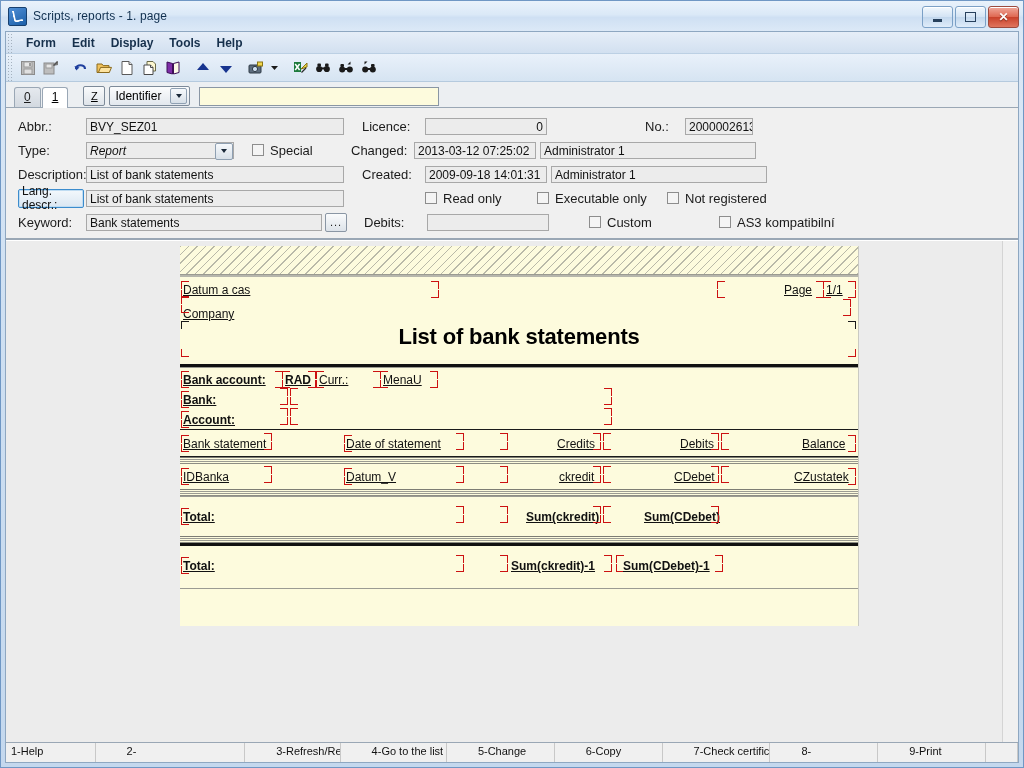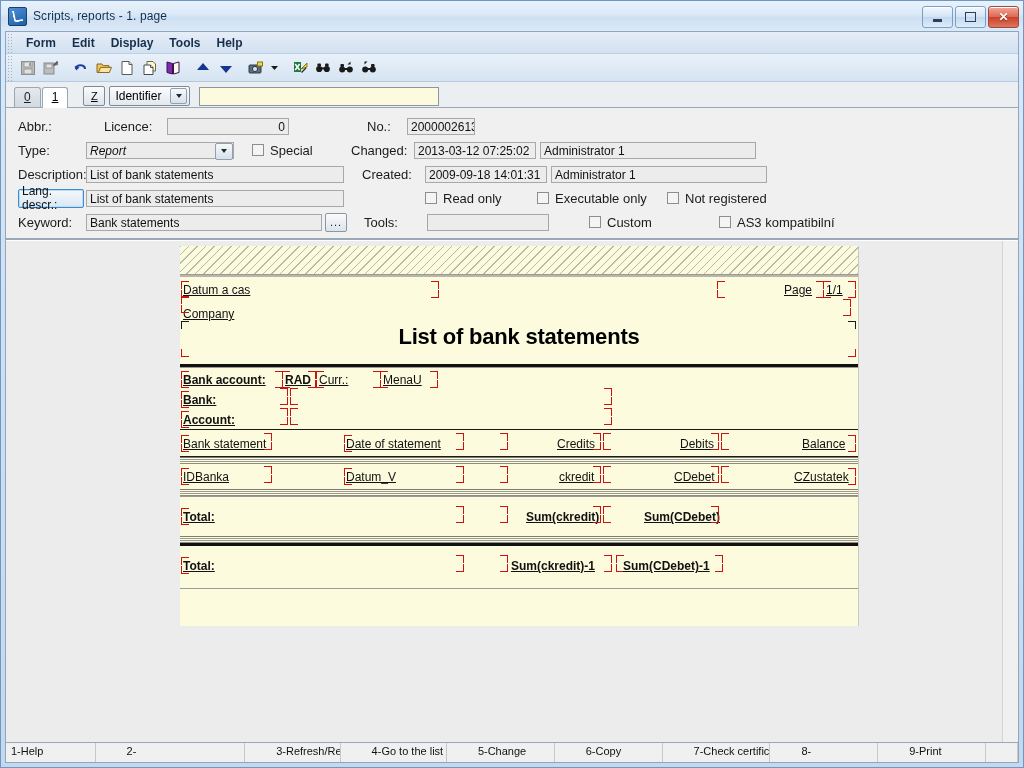--- a/index.html
+++ b/index.html
@@ -384,23 +384,24 @@
             </span>
         </div>
         <div class="searchbox" title=""></div>
       </div>
     </div>
 
     <div class="formpanel">
 
       <div class="frow">
         <div class="lbl" style="width:68px">Abbr.:</div>
+        <div class="fld" style="width:258px">BVY_SEZ01</div>
         <div class="lbl" style="width:63px;margin-left:18px">Licence:</div>
         <div class="fld num" style="width:122px">0</div>
-        <div class="lbl" style="margin-left:78px;width:40px">No.:</div>
+        <div class="lbl" style="margin-left:98px;width:40px">No.:</div>
         <div class="fld num" style="width:68px">2000002613</div>
       </div>
 
       <div class="frow">
         <div class="lbl" style="width:68px">Type:</div>
         <div class="fldwrap" style="width:148px">
           <div class="fld" style="width:148px">Report</div>
           <div class="dd">
               <i class="arrdn"></i>
             </div>
@@ -436,21 +437,21 @@
         <div class="cbrow">
           <span class="cb"></span>
           <span class="lbl">Not registered</span>
         </div>
       </div>
 
       <div class="frow">
         <div class="lbl" style="width:68px">Keyword:</div>
         <div class="fld" style="width:236px">Bank statements</div>
         <div class="dotsbtn" style="margin-left:3px">...</div>
-        <div class="lbl" style="width:63px;margin-left:17px">Tools:</div>
+        <div class="lbl" style="width:63px;margin-left:17px">Debits:</div>
         <div class="fld" style="width:122px"></div>
         <div class="cbrow" style="margin-left:40px;width:130px">
           <span class="cb"></span>
           <span class="lbl">Custom</span>
         </div>
         <div class="cbrow">
           <span class="cb"></span>
           <span class="lbl">AS3 kompatibilní</span>
         </div>
       </div>

